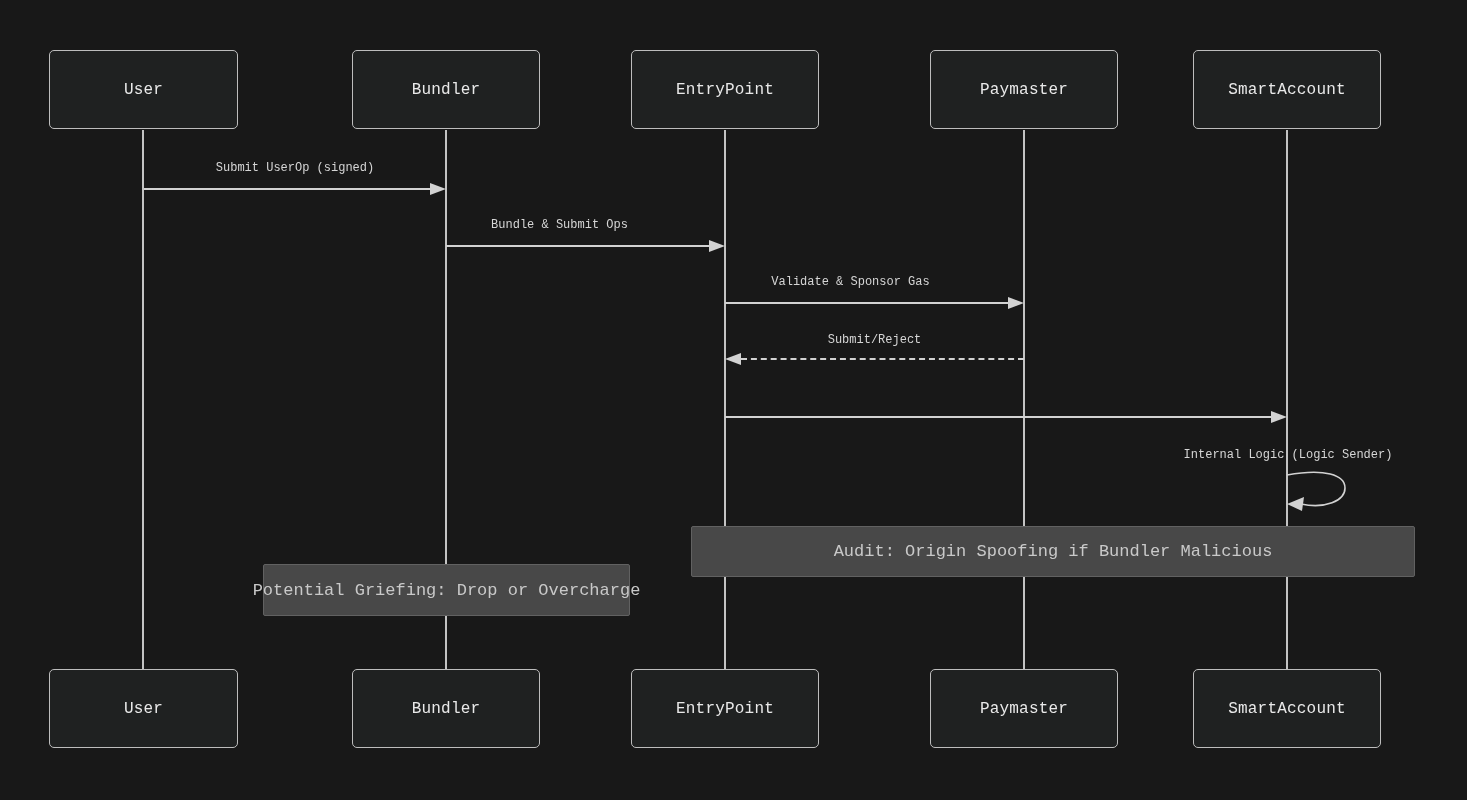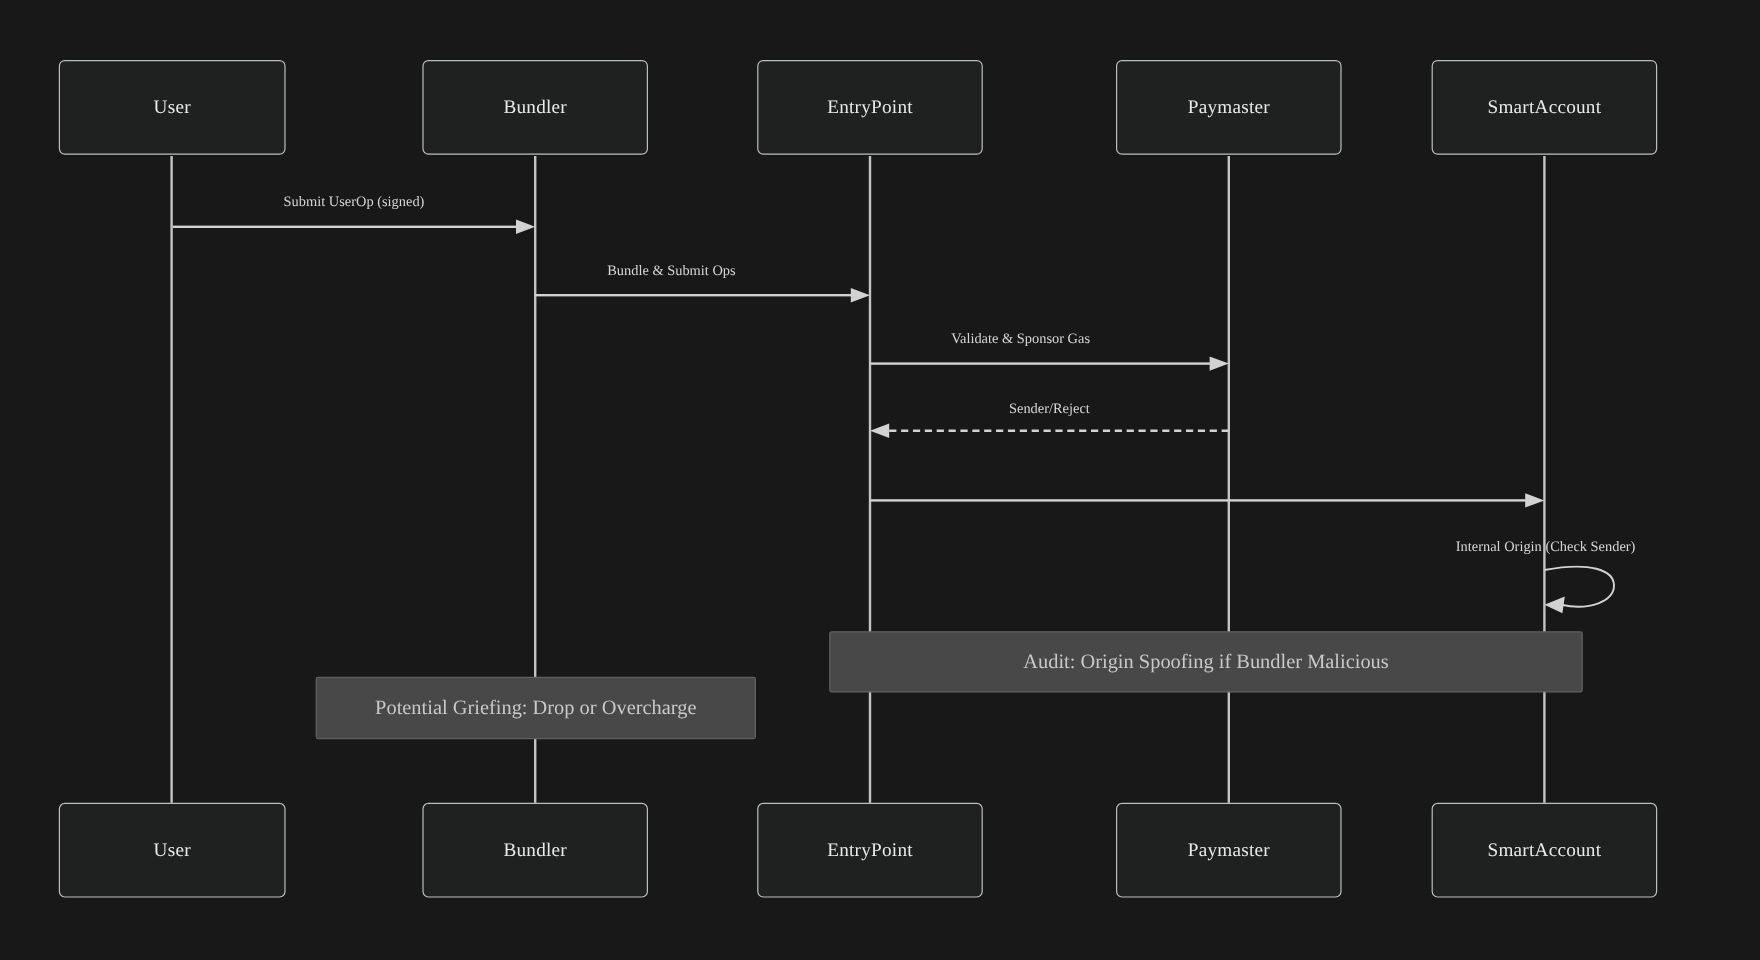--- a/index.html
+++ b/index.html
@@ -4,21 +4,21 @@
 <style>
   :root{
     --background:#181818; --actor-fill:#1f2121; --actor-border:#bdbdbd;
     --actor-text:#e9e9e9; --line:#d2d2d2; --message-text:#d6d6d6;
     --note-fill:#484848; --note-border:#616161; --note-text:#c9c9c9;
   }
   html,body{margin:0;padding:0;background:var(--background);}
   .stage{
     position:relative;width:1467px;height:800px;overflow:hidden;
     background:var(--background);
-    font-family:Liberation Serif, serif;
+    font-family:Liberation Mono, monospace;
   }
   .lifeline{position:absolute;top:130px;height:539px;width:2px;background:var(--line);opacity:.92;}
   .actor{
     position:absolute;height:79px;box-sizing:border-box;
     background:var(--actor-fill);border:1px solid var(--actor-border);border-radius:5px;
     display:flex;align-items:center;justify-content:center;
     color:var(--actor-text);font-size:16px;letter-spacing:.2px;
   }
   .msg-label{
     position:absolute;color:var(--message-text);font-size:12px;
@@ -69,34 +69,34 @@
   <div class="head right" style="left:430px;top:183px"></div>
 
   <div class="msg-label" style="left:446px;width:227px;top:215px">Bundle &amp; Submit Ops</div>
   <div class="msg-line" style="left:446px;width:264px;top:245px"></div>
   <div class="head right" style="left:709px;top:240px"></div>
 
   <div class="msg-label" style="left:725px;width:251px;top:272px">Validate &amp; Sponsor Gas</div>
   <div class="msg-line" style="left:725px;width:284px;top:302px"></div>
   <div class="head right" style="left:1008px;top:297px"></div>
 
-  <div class="msg-label" style="left:725px;width:299px;top:330px">Sender/Reject</div>
+  <div class="msg-label" style="left:725px;width:299px;top:330px">Submit/Reject</div>
   <div class="msg-line dashed" style="left:741px;width:283px;top:358px"></div>
   <div class="head left" style="left:725px;top:353px"></div>
 
   <div class="msg-line" style="left:725px;width:547px;top:416px"></div>
   <div class="head right" style="left:1271px;top:411px"></div>
 
-  <div class="msg-label" style="left:1138px;width:300px;top:445px">Internal Origin (Check Sender)</div>
+  <div class="msg-label" style="left:1138px;width:300px;top:445px">Internal Logic (Logic Sender)</div>
   <svg class="selfloop" style="left:1287px;top:471px" width="70" height="44" viewBox="0 0 70 44">
     <path d="M 0 4 C 38 -3 58 4 58 17 C 58 30 38 38 14 33" fill="none" stroke="currentColor" stroke-width="1.6"></path>
     <polygon points="0,33 17,26 15,40" fill="currentColor"></polygon>
   </svg>
 
-  <div class="note" style="left:691px;top:526px;width:628px;height:51px">
+  <div class="note" style="left:691px;top:526px;width:724px;height:51px">
     <span>Audit: Origin Spoofing if Bundler Malicious</span>
   </div>
   <div class="note" style="left:263px;top:564px;width:367px;height:52px">
     <span>Potential Griefing: Drop or Overcharge</span>
   </div>
 
   <div class="actor" style="left:49px;top:669px;width:189px">
     <span>User</span>
   </div>
   <div class="actor" style="left:352px;top:669px;width:188px">

